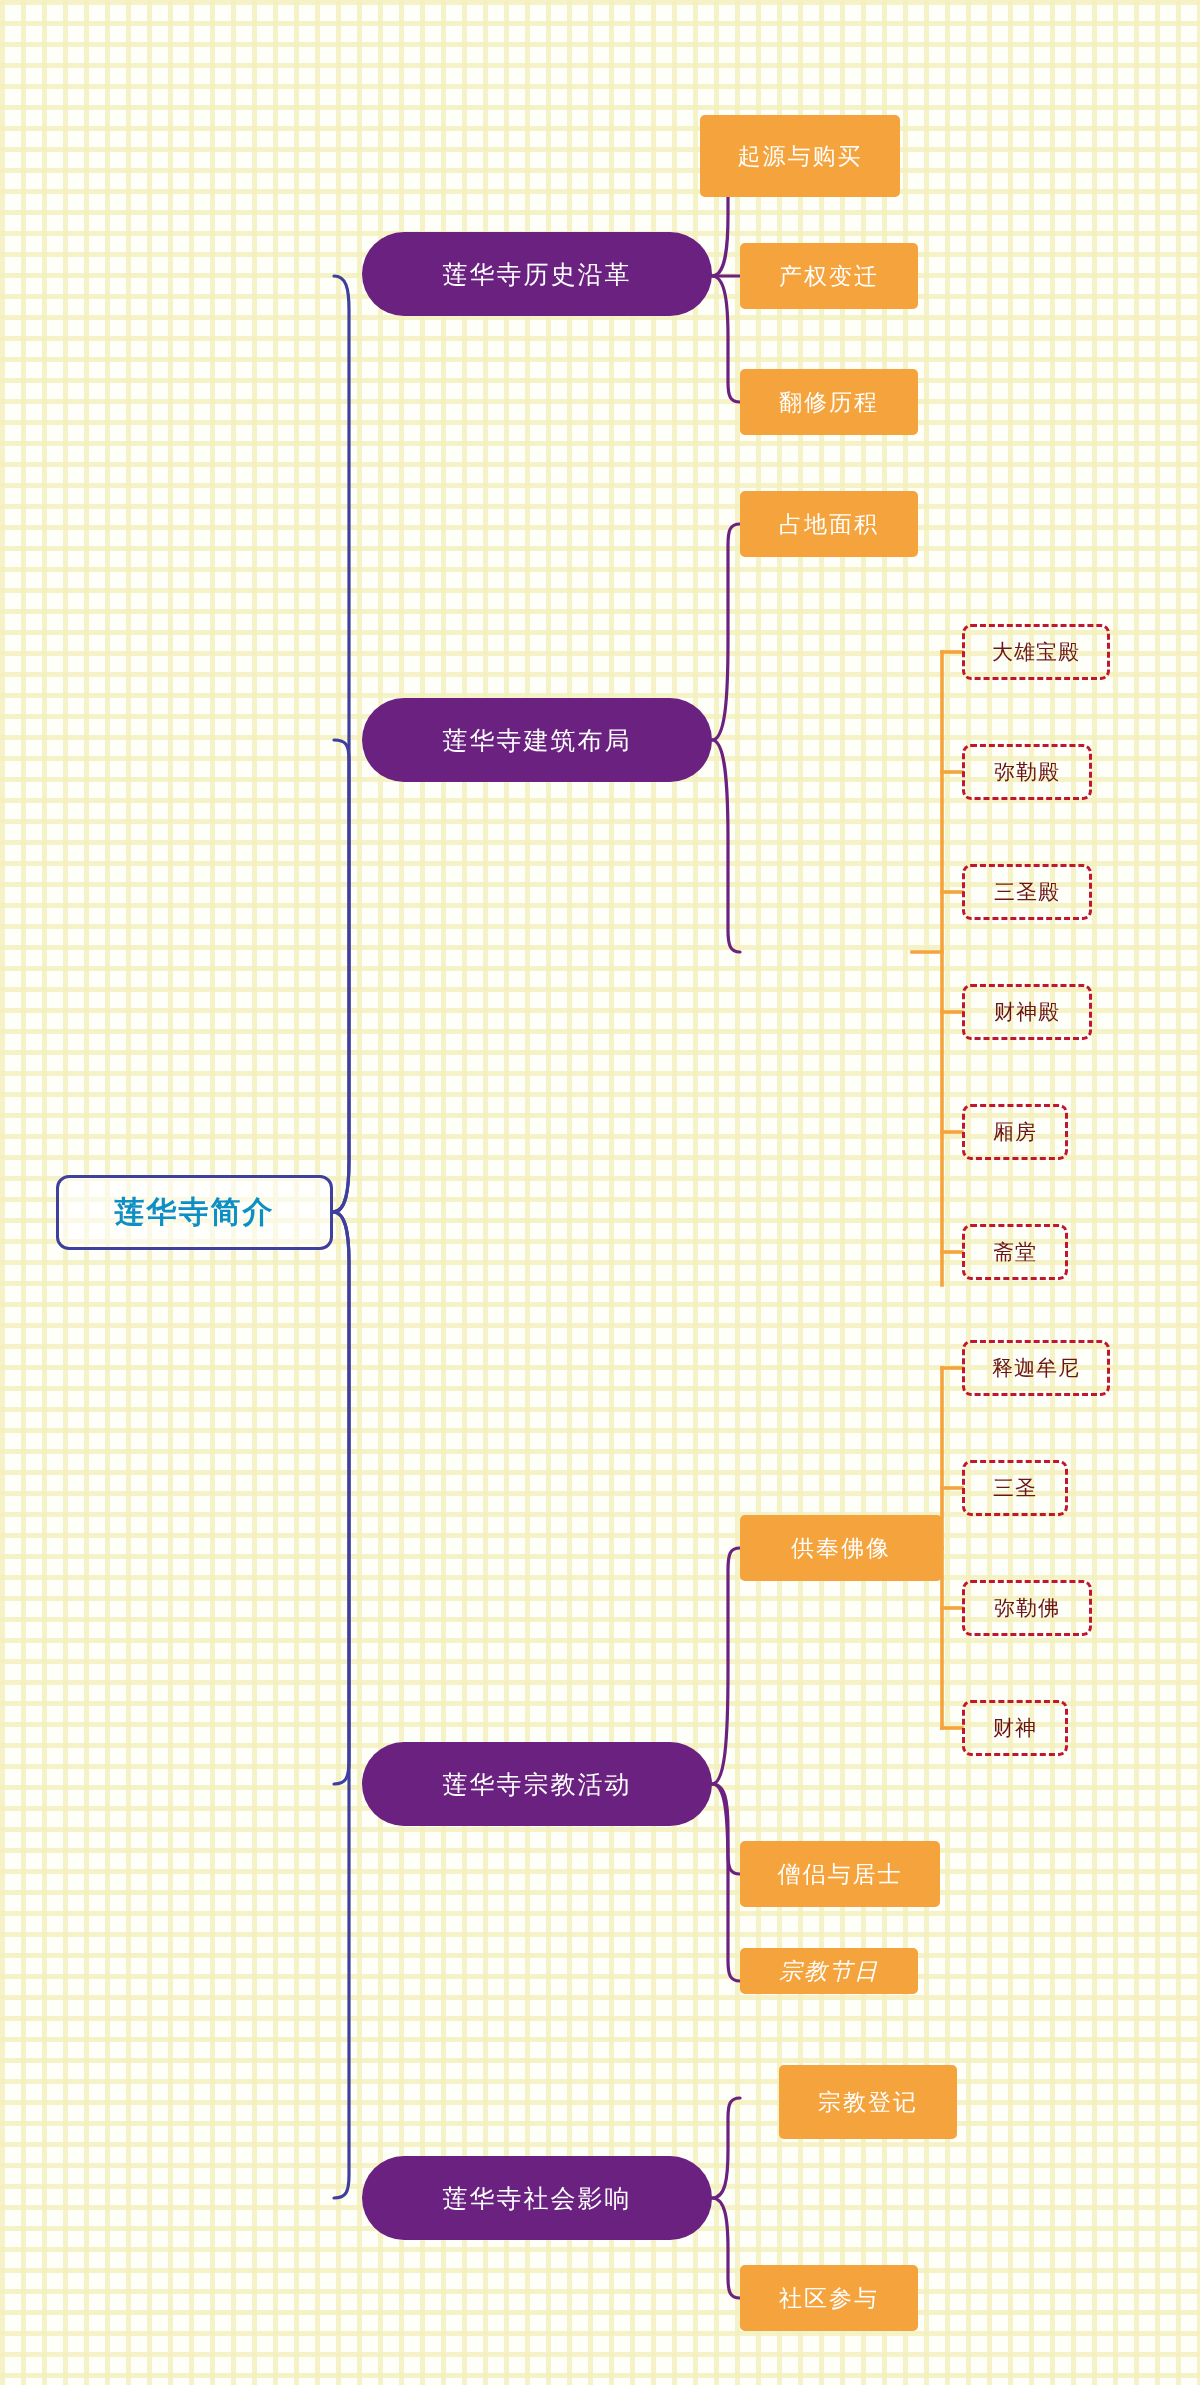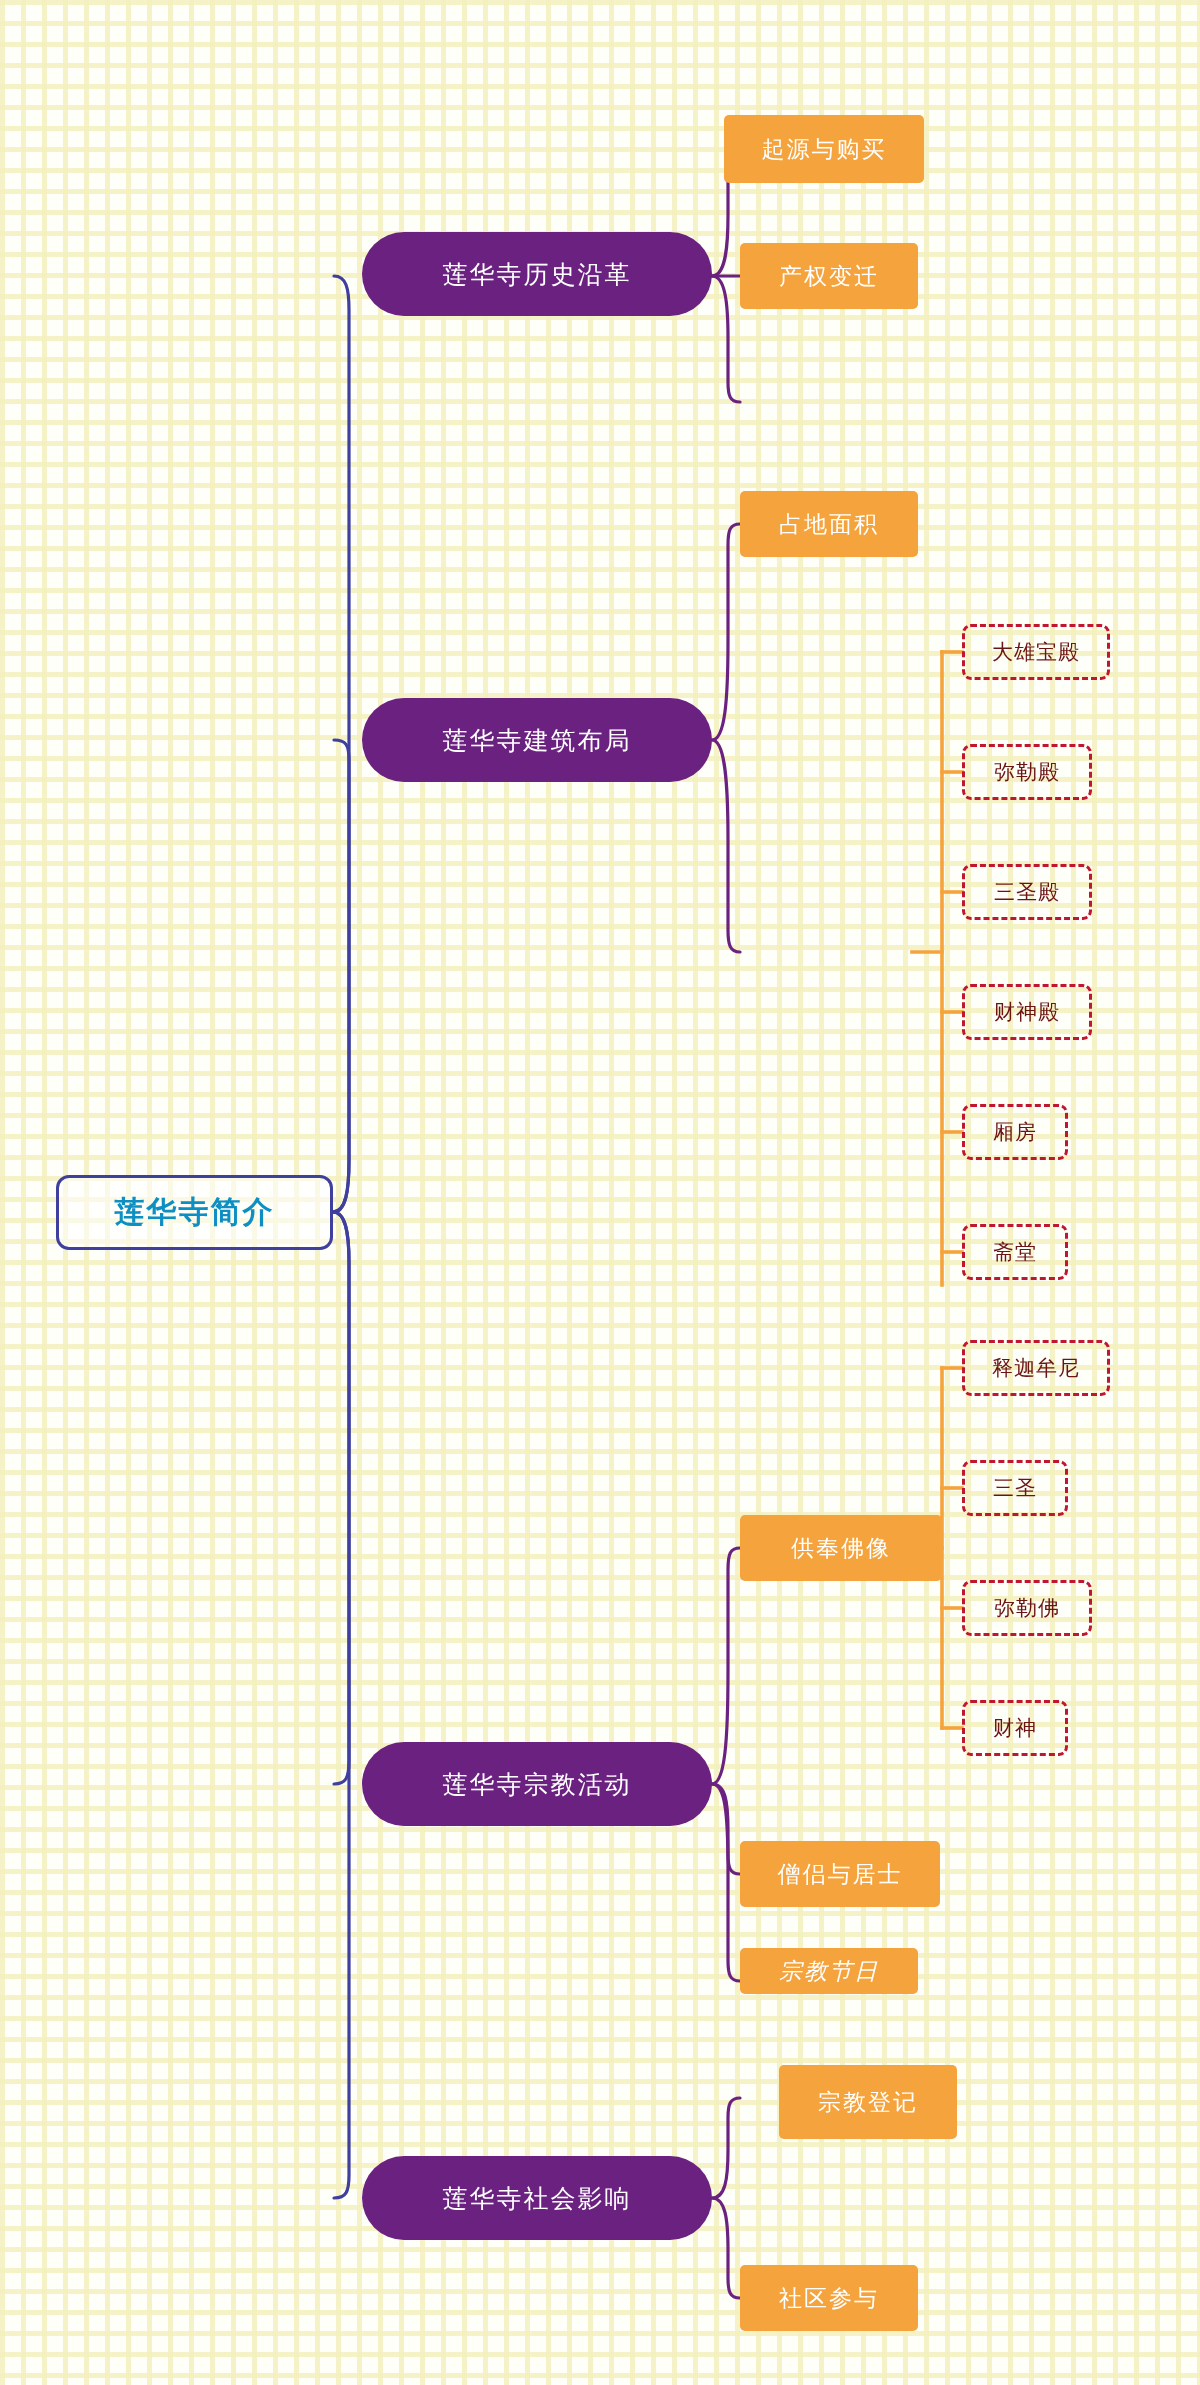--- a/index.html
+++ b/index.html
@@ -146,28 +146,31 @@
   </div>
 
   <div class="node n-l1" style="left:362px; top:1742px; width:350px; height:84px;">
     <span>莲华寺宗教活动</span>
   </div>
 
   <div class="node n-l1" style="left:362px; top:2156px; width:350px; height:84px;">
     <span>莲华寺社会影响</span>
   </div>
 
-  <div class="node n-l2" style="left:724px; top:115px; width:200px; height:68px;">
+  <div class="node n-l2" style="left:700px; top:115px; width:200px; height:82px;">
     <span>起源与购买</span>
   </div>
 
   <div class="node n-l2" style="left:740px; top:243px; width:178px; height:66px;">
     <span>产权变迁</span>
   </div>
 
+  <div class="node n-l2" style="left:740px; top:369px; width:178px; height:66px;">
+    <span>翻修历程</span>
+  </div>
 
   <div class="node n-l2" style="left:740px; top:491px; width:178px; height:66px;">
     <span>占地面积</span>
   </div>
 
 
   <div class="node n-l2" style="left:740px; top:1515px; width:202px; height:66px;">
     <span>供奉佛像</span>
   </div>
 

